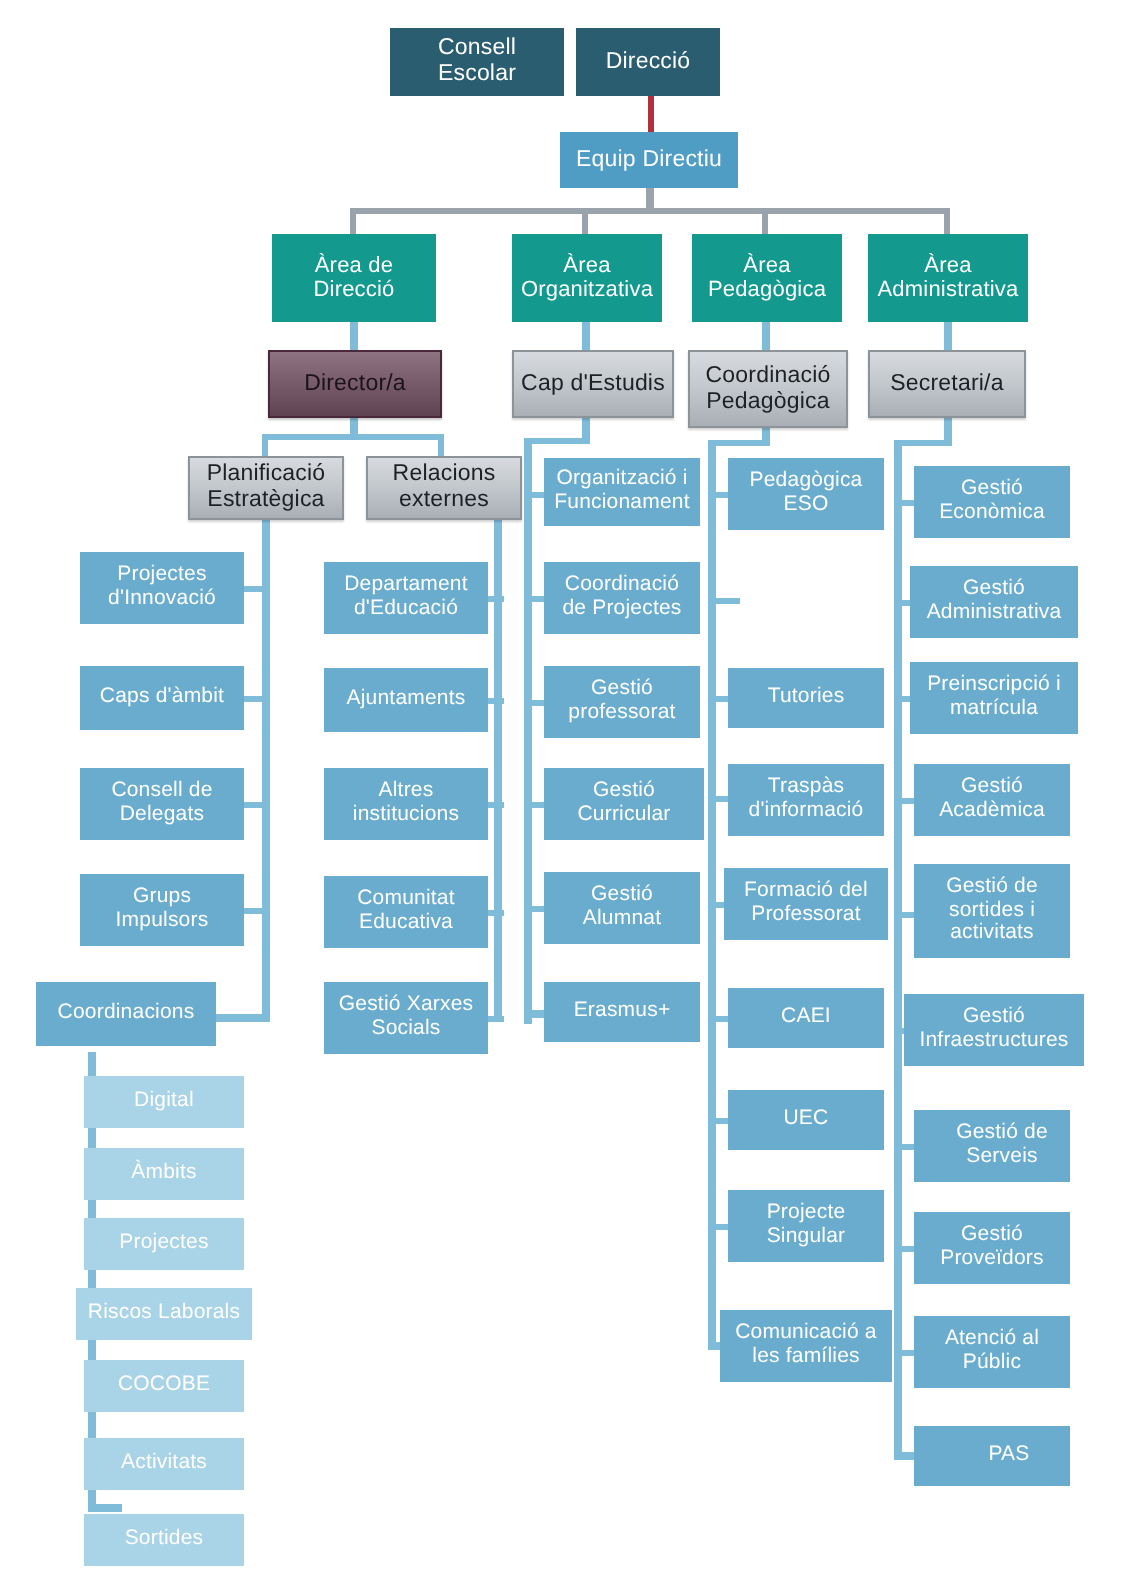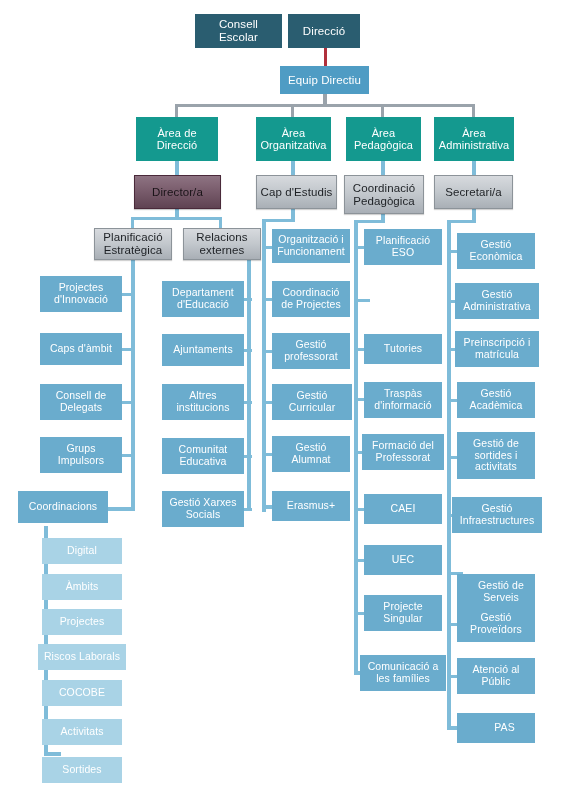--- a/index.html
+++ b/index.html
@@ -258,21 +258,21 @@
     <span>Gestió Curricular</span>
   </div>
   <div class="node n-blue" style="left:272px;top:436px;width:78px;height:36px;">
     <span>Gestió Alumnat</span>
   </div>
   <div class="node n-blue" style="left:272px;top:491px;width:78px;height:30px;">
     <span>Erasmus+</span>
   </div>
 
   <div class="node n-blue" style="left:364px;top:229px;width:78px;height:36px;">
-    <span>Planificació ESO</span>
+    <span>Pedagògica ESO</span>
   </div>
   <div class="node n-blue" style="left:364px;top:334px;width:78px;height:30px;">
     <span>Tutories</span>
   </div>
   <div class="node n-blue" style="left:364px;top:382px;width:78px;height:36px;">
     <span>Traspàs d'informació</span>
   </div>
   <div class="node n-blue" style="left:362px;top:434px;width:82px;height:36px;">
     <span>Formació del Professorat</span>
   </div>
@@ -300,21 +300,21 @@
   </div>
   <div class="node n-blue" style="left:457px;top:382px;width:78px;height:36px;">
     <span>Gestió Acadèmica</span>
   </div>
   <div class="node n-blue" style="left:457px;top:432px;width:78px;height:47px;">
     <span>Gestió de sortides i activitats</span>
   </div>
   <div class="node n-blue" style="left:452px;top:497px;width:90px;height:36px;">
     <span>Gestió Infraestructures</span>
   </div>
-  <div class="node n-blue" style="left:457px;top:574px;width:78px;height:36px;padding-left:10px;">
+  <div class="node n-blue" style="left:457px;top:555px;width:78px;height:36px;padding-left:10px;">
     <span>Gestió de Serveis</span>
   </div>
   <div class="node n-blue" style="left:457px;top:606px;width:78px;height:36px;">
     <span>Gestió Proveïdors</span>
   </div>
   <div class="node n-blue" style="left:457px;top:658px;width:78px;height:36px;">
     <span>Atenció al Públic</span>
   </div>
   <div class="node n-blue" style="left:457px;top:713px;width:78px;height:30px;padding-left:17px;">
     <span>PAS</span>

